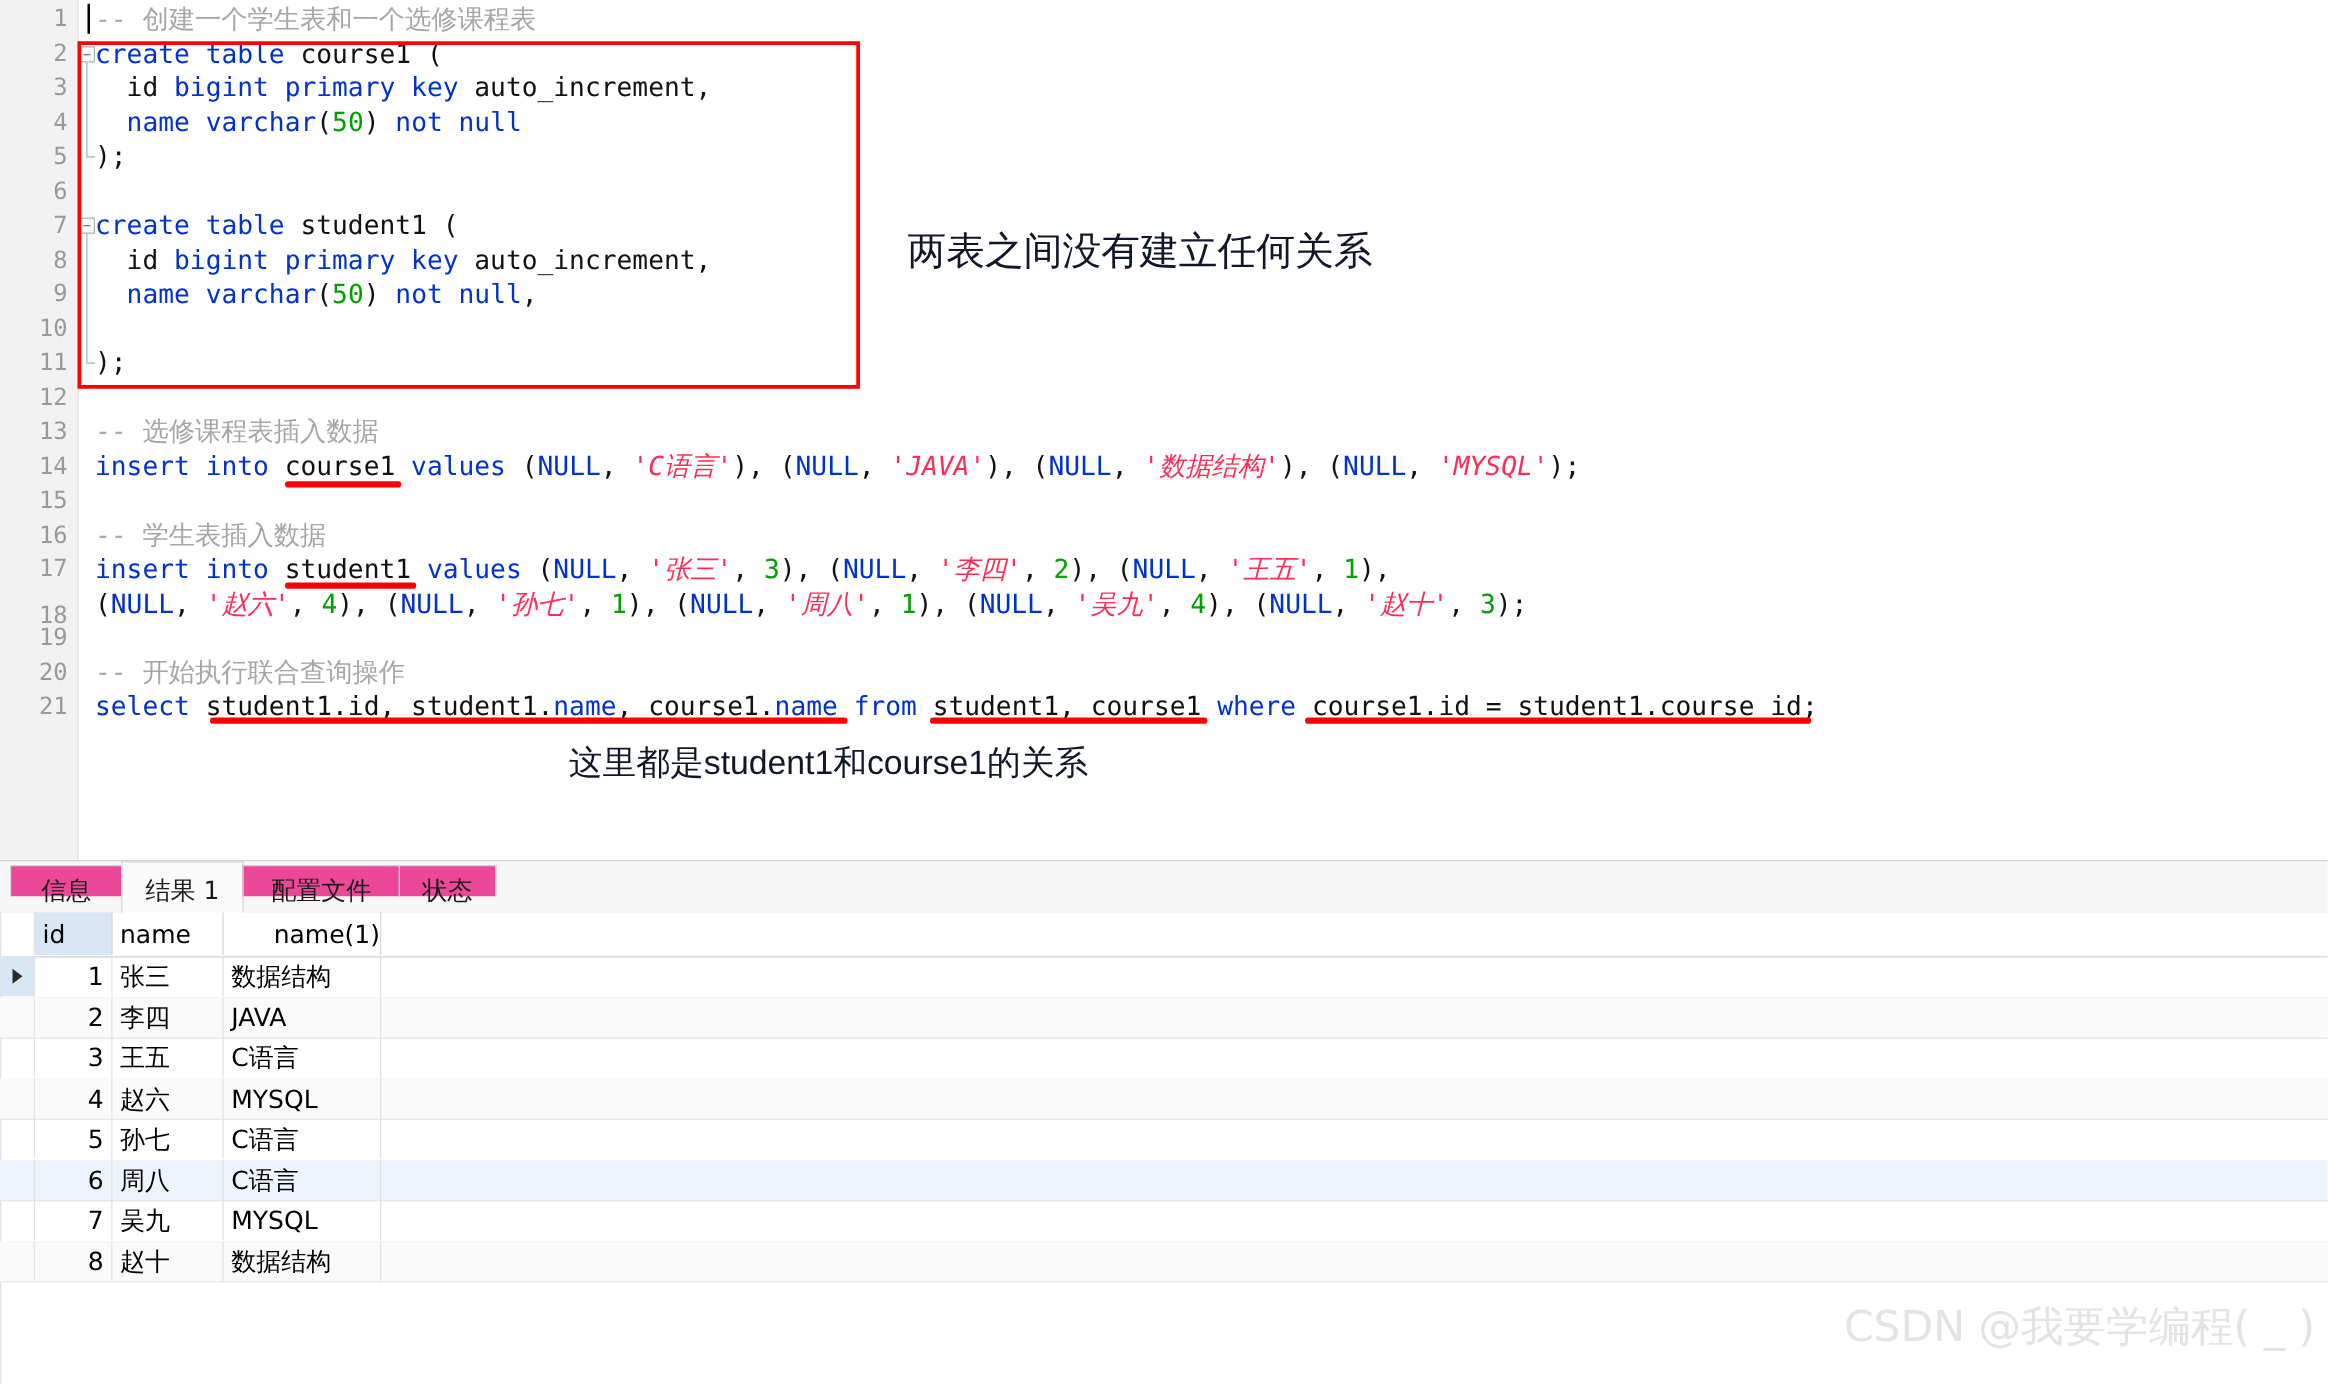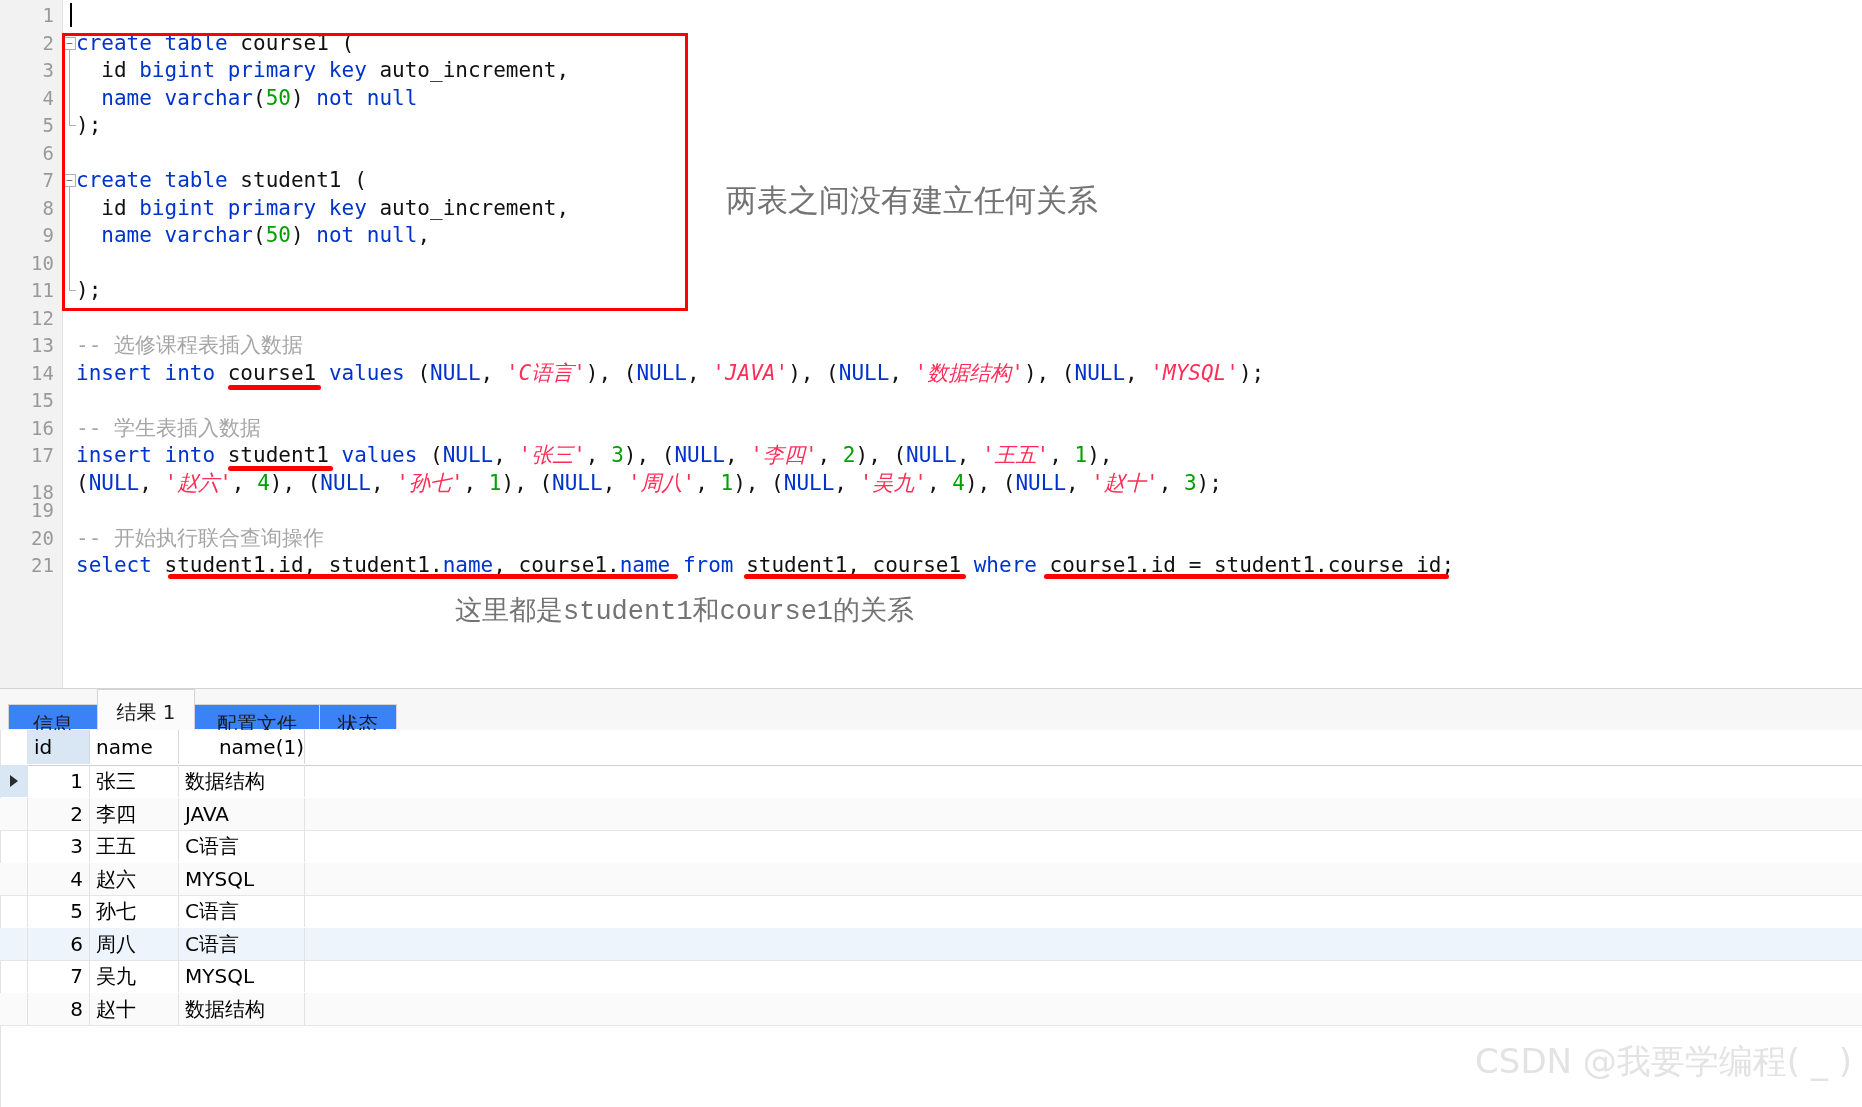--- a/index.html
+++ b/index.html
@@ -67,43 +67,43 @@
 
   
   .redbox{
     position:absolute;
     border:3px solid #ff0000;
     box-sizing:border-box;
     pointer-events:none;
   }
   .redtext{
     position:absolute;
-    color:#737373;
-    font-family:Liberation Mono, monospace;
+    color:#0f172a;
+    font-family:Liberation Sans, sans-serif;
     white-space:nowrap;
   }
   .uline{
     position:absolute;
     height:5px;border-radius:3px;background:#ff0000;
   }
 
   
   #tabstrip{
     position:absolute;left:0;top:688px;width:1862px;height:41px;
     background:#f7f7f7;
     border-top:1px solid #d4d4d4;
     border-bottom:1px solid #d4d4d4;
   }
   .tab{
-    position:absolute;top:15px;height:25px;line-height:38px;
+    position:absolute;top:3px;height:25px;line-height:38px;
     font-family:"DejaVu Sans","Liberation Sans",sans-serif;
     font-size:20px;color:#1a1a1a;
     text-align:center;
     box-sizing:border-box;
-    background:#3b82f6;
+    background:#ec4899;
     border-left:1px solid #d4d4d4;
     border-right:1px solid #d4d4d4;
     border-top:1px solid #d4d4d4;
   }
   .tab.active{
     background:#fbfbfb;
     border-bottom:1px solid #fbfbfb;
     top:0;height:42px;line-height:44px;
   }
 
@@ -185,20 +185,21 @@
       <div class="ln" style="top: 359.5px;">14</div>
       <div class="ln" style="top: 387px;">15</div>
       <div class="ln" style="top: 414.5px;">16</div>
       <div class="ln" style="top: 442px;">17</div>
       <div class="ln" style="top: 479px; text-align: right;">18</div>
       <div class="ln" style="top: 497px;">19</div>
       <div class="ln" style="top: 524.5px;">20</div>
       <div class="ln" style="top: 552px;">21</div>
     </div>
   <div id="code">
+      <div class="cl" style="top: 2px;"><span class="cmt">-- 创建一个学生表和一个选修课程表</span></div>
       <div class="cl" style="top: 29.5px;"><span class="kw">create table</span><span class="plain"> course1 (</span></div>
       <div class="cl" style="top: 57px;"><span class="plain">  id </span><span class="kw">bigint primary key</span><span class="plain"> auto_increment,</span></div>
       <div class="cl" style="top: 84.5px;"><span class="plain">  </span><span class="kw">name varchar</span><span class="plain">(</span><span class="num">50</span><span class="plain">) </span><span class="kw">not null</span></div>
       <div class="cl" style="top: 112px;"><span class="plain">);</span></div>
       <div class="cl" style="top: 139.5px;"></div>
       <div class="cl" style="top: 167px; text-align: right;"><span class="kw">create table</span><span class="plain"> student1 (</span></div>
       <div class="cl" style="top: 194.5px;"><span class="plain">  id </span><span class="kw">bigint primary key</span><span class="plain"> auto_increment,</span></div>
       <div class="cl" style="top: 222px;"><span class="plain">  </span><span class="kw">name varchar</span><span class="plain">(</span><span class="num">50</span><span class="plain">) </span><span class="kw">not null</span><span class="plain">,</span></div>
       <div class="cl" style="top: 277px;"><span class="plain">);</span></div>
       <div class="cl" style="top: 304.5px;"></div>

